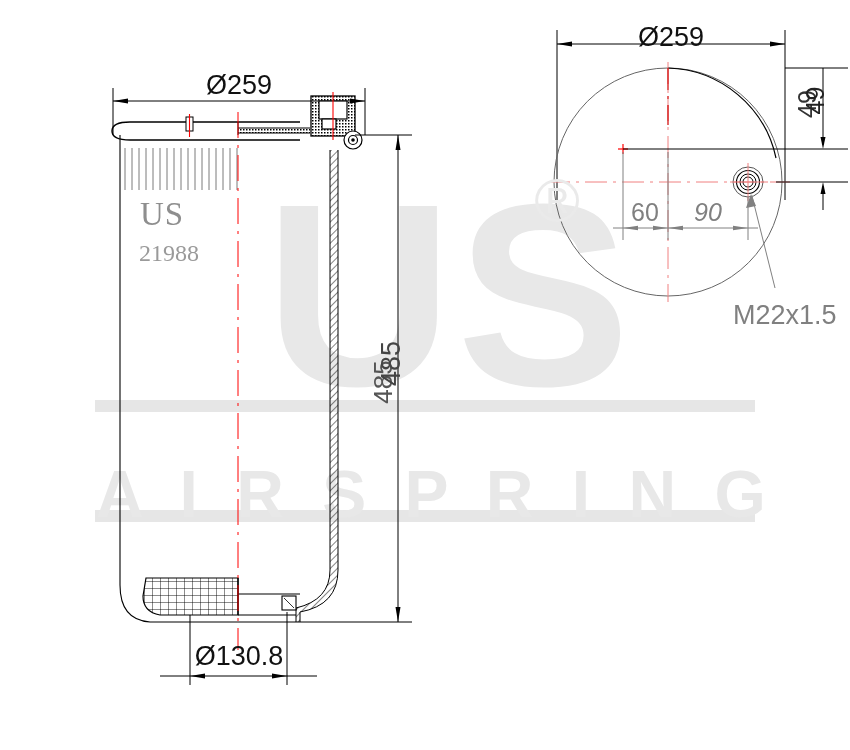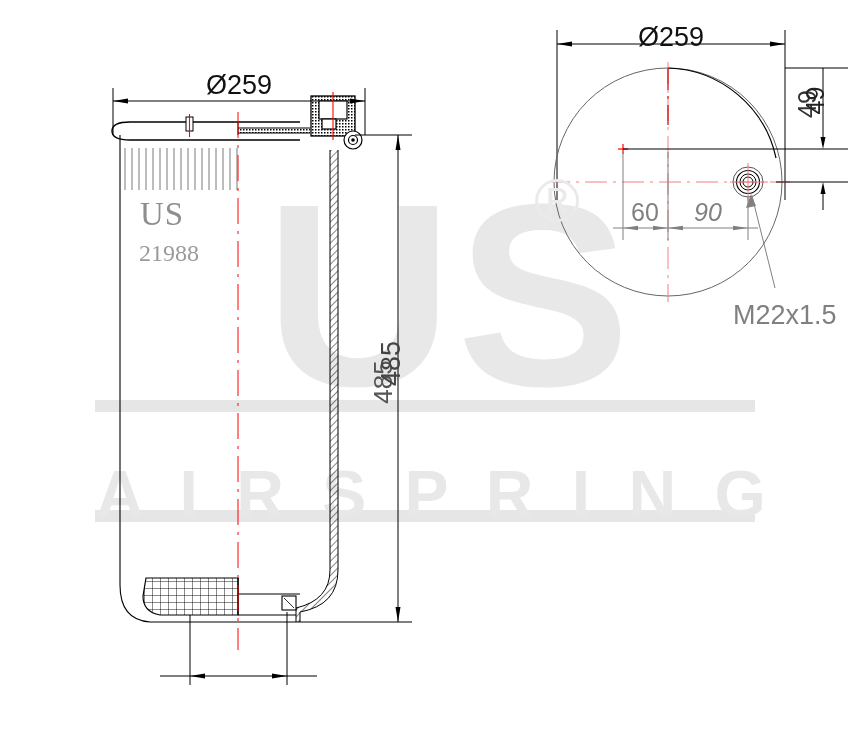--- a/index.html
+++ b/index.html
@@ -206,20 +206,22 @@
     <text x="557" y="222" fill="#eaeaea" font-size="62" font-family="Liberation Sans, sans-serif" text-anchor="middle">®</text>
   </svg>
 
   <div style="position:absolute;left:113px;top:70px;width:252px;text-align:center;
               font-size:27px;color:#111;">Ø259</div>
 
   <div style="position:absolute;left:356px;top:348px;width:70px;text-align:center;
               font-size:27px;color:#444;
               transform:rotate(-90deg);transform-origin:center center;">485</div>
 
+  <div style="position:absolute;left:163px;top:641px;width:152px;text-align:center;
+              font-size:27px;color:#111;">Ø130.8</div>
 
   <div style="position:absolute;left:140px;top:196px;font-size:33px;color:#8e8e8e;
               font-family:'Liberation Serif',serif;letter-spacing:1px;">US</div>
 
   <div style="position:absolute;left:139px;top:240px;font-size:24px;color:#9a9a9a;
               font-family:'Liberation Serif',serif;">21988</div>
 
   <div style="position:absolute;left:557px;top:22px;width:228px;text-align:center;
               font-size:27px;color:#111;">Ø259</div>
 

